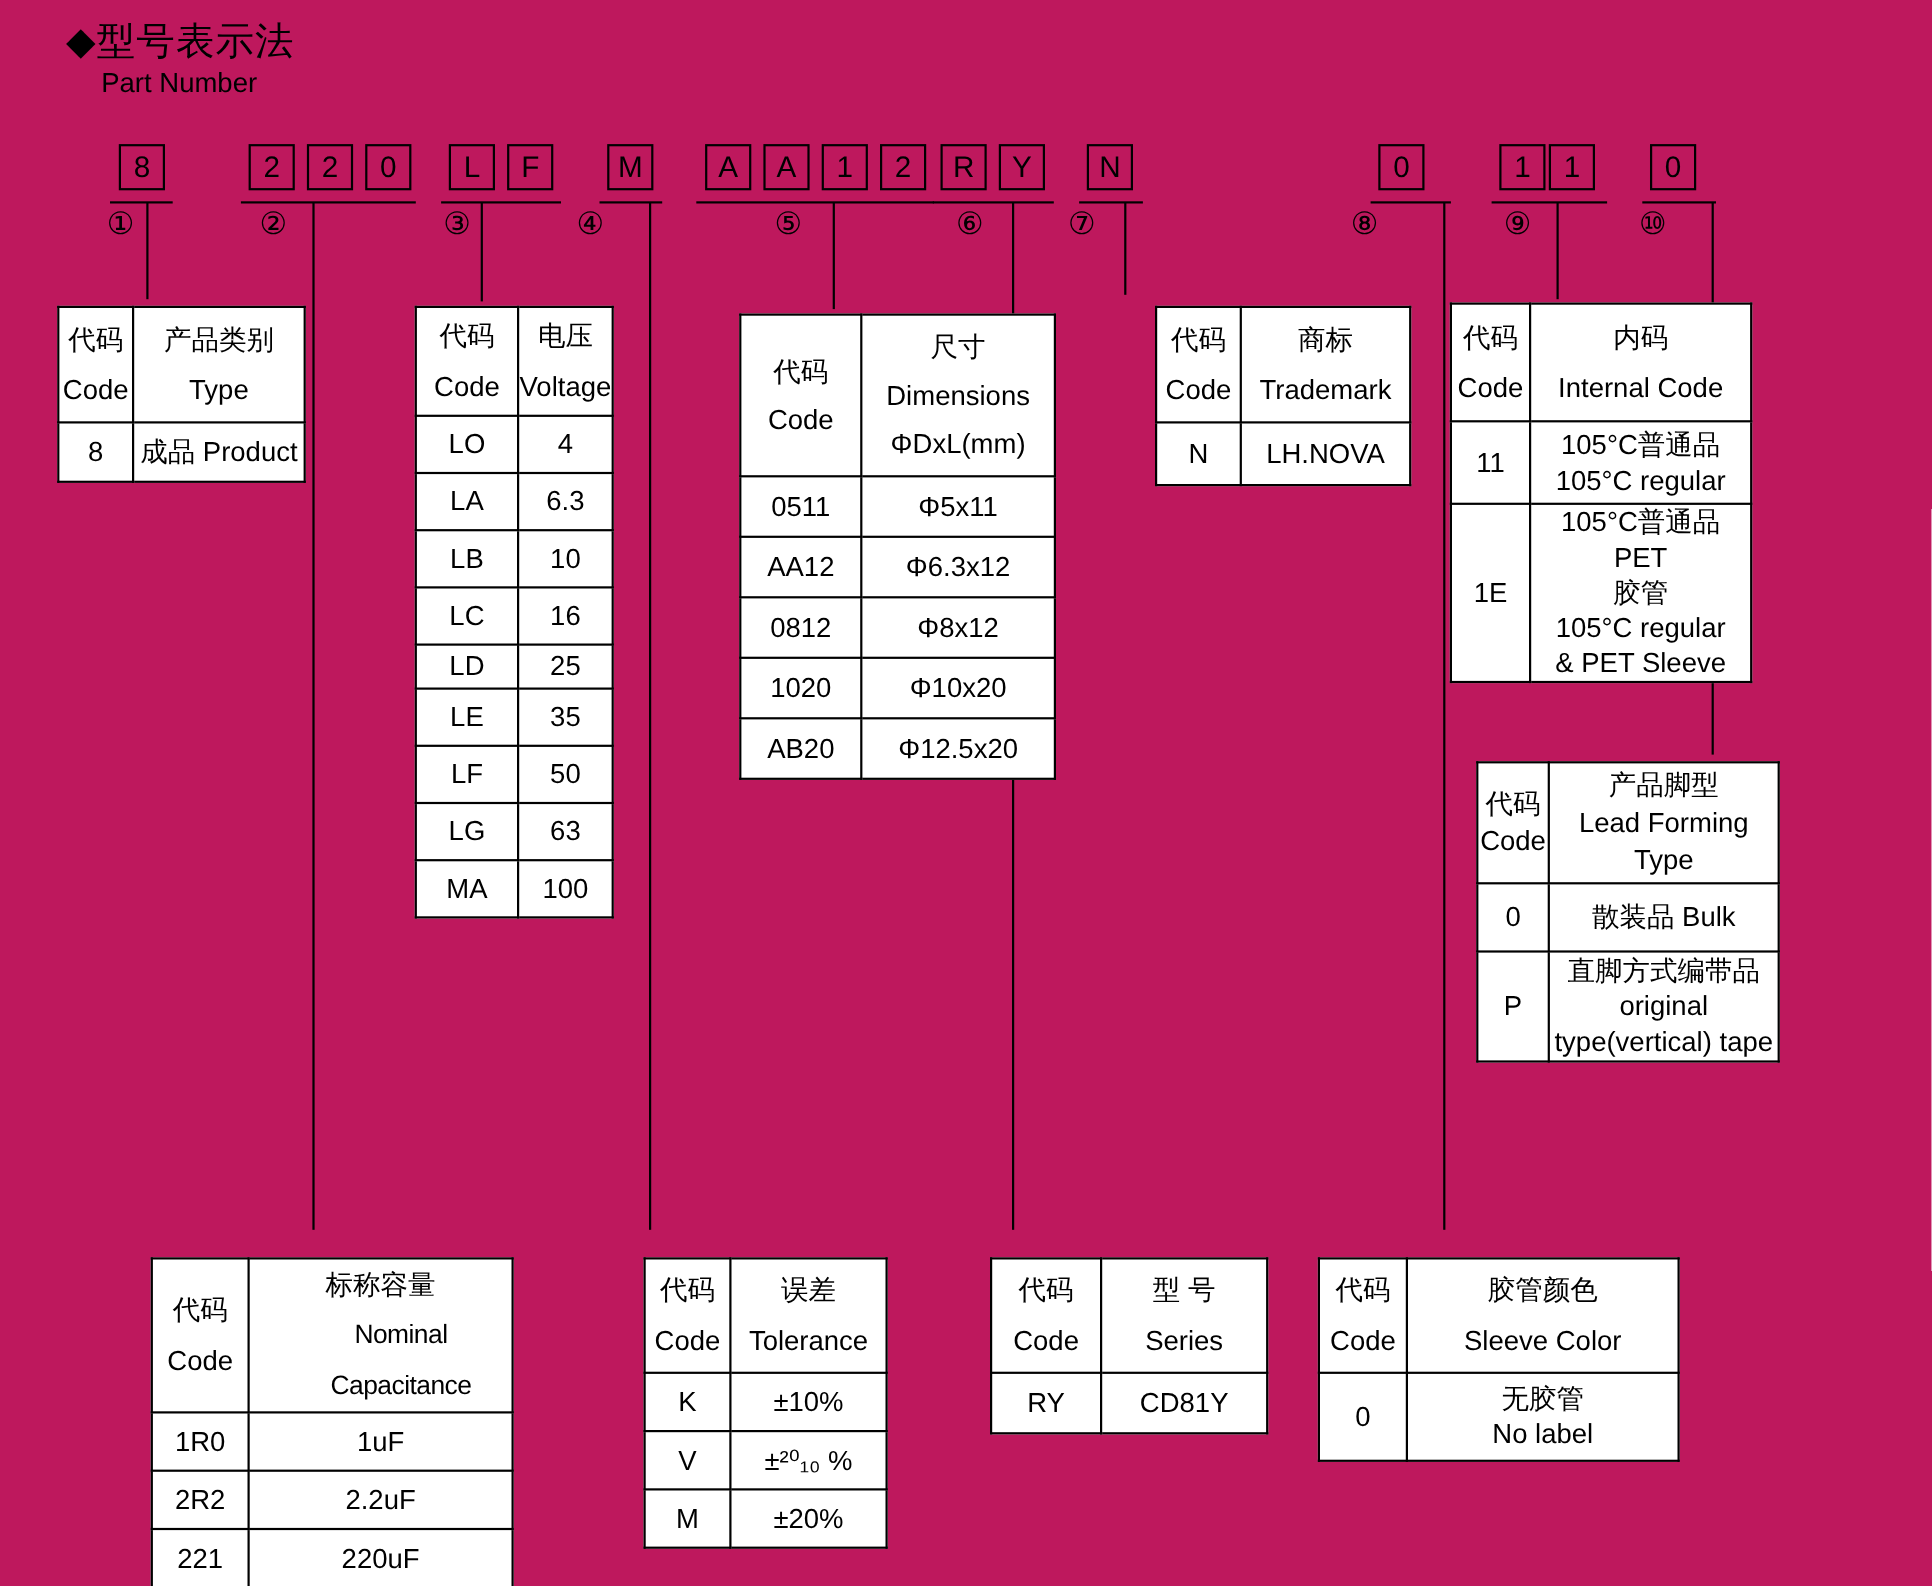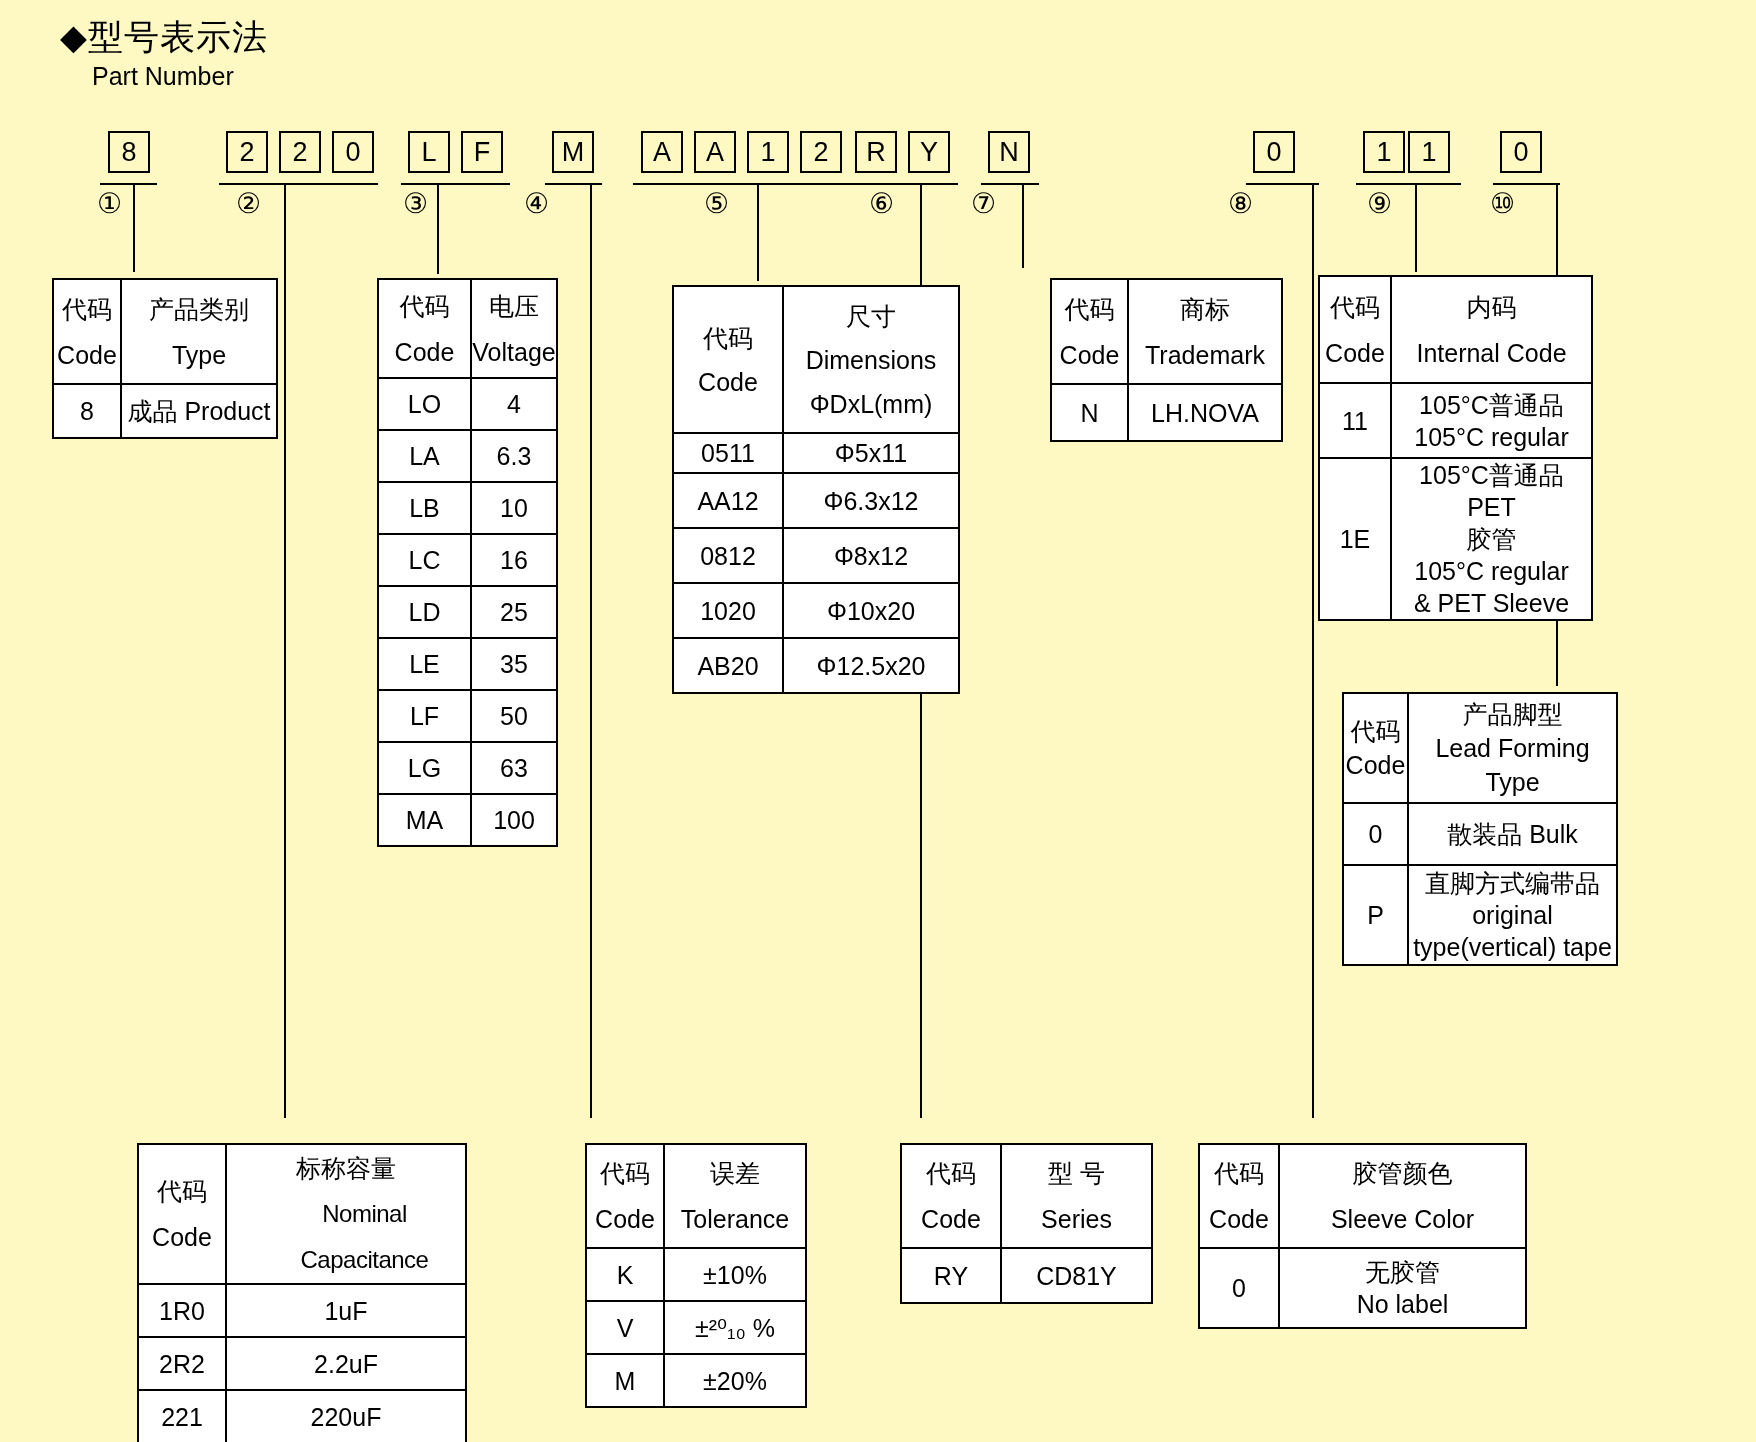--- a/index.html
+++ b/index.html
@@ -1,17 +1,17 @@
 <!DOCTYPE html>
 <html><head>
 <meta charset="utf-8">
 <style>
   html,body{margin:0;padding:0;background:#fff;}
   body{font-family:"Liberation Sans","DejaVu Sans",sans-serif;color:#000;}
-  .canvas{position:relative;width:1756px;height:1442px;background:#fef9c3;overflow:hidden;}
+  .canvas{position:relative;width:1756px;height:1442px;background:#be185d;overflow:hidden;}
 
   .title-zh{position:absolute;left:60px;top:14px;font-size:35px;letter-spacing:1px;}
   .title-en{position:absolute;left:92px;top:62px;font-size:25px;}
 
   .pn-box{position:absolute;top:131px;width:42px;height:42px;border:2px solid #000;
           display:flex;align-items:center;justify-content:center;font-size:27px;box-sizing:border-box;}
   .pn-underline{position:absolute;top:183px;height:2px;background:#000;}
   .pn-marker{position:absolute;top:190px;font-size:28px;line-height:28px;}
   .vline{position:absolute;width:2px;background:#000;}
 
@@ -137,21 +137,21 @@
           <td>6.3</td>
         </tr>
         <tr style="height: 52px;">
           <td>LB</td>
           <td>10</td>
         </tr>
         <tr style="height: 52px;">
           <td>LC</td>
           <td>16</td>
         </tr>
-        <tr style="height: 52px;">
+        <tr style="height: 40px;">
           <td>LD</td>
           <td>25</td>
         </tr>
         <tr style="height: 52px;">
           <td>LE</td>
           <td>35</td>
         </tr>
         <tr style="height: 52px;">
           <td>LF</td>
           <td>50</td>
@@ -179,21 +179,21 @@
         <div class="hl">Code</div>
       </th>
       <th>
         <div class="hl">尺寸</div>
         <div class="hl">Dimensions</div>
         <div class="hl">ΦDxL(mm)</div>
       </th>
     </tr>
       </thead>
     <tbody>
-        <tr style="height: 40px; margin-left: 17px;">
+        <tr style="height: 55px; margin-left: 17px;">
           <td>0511</td>
           <td>Φ5x11</td>
         </tr>
         <tr style="height: 55px;">
           <td>AA12</td>
           <td>Φ6.3x12</td>
         </tr>
         <tr style="height: 55px;">
           <td>0812</td>
           <td>Φ8x12</td>

